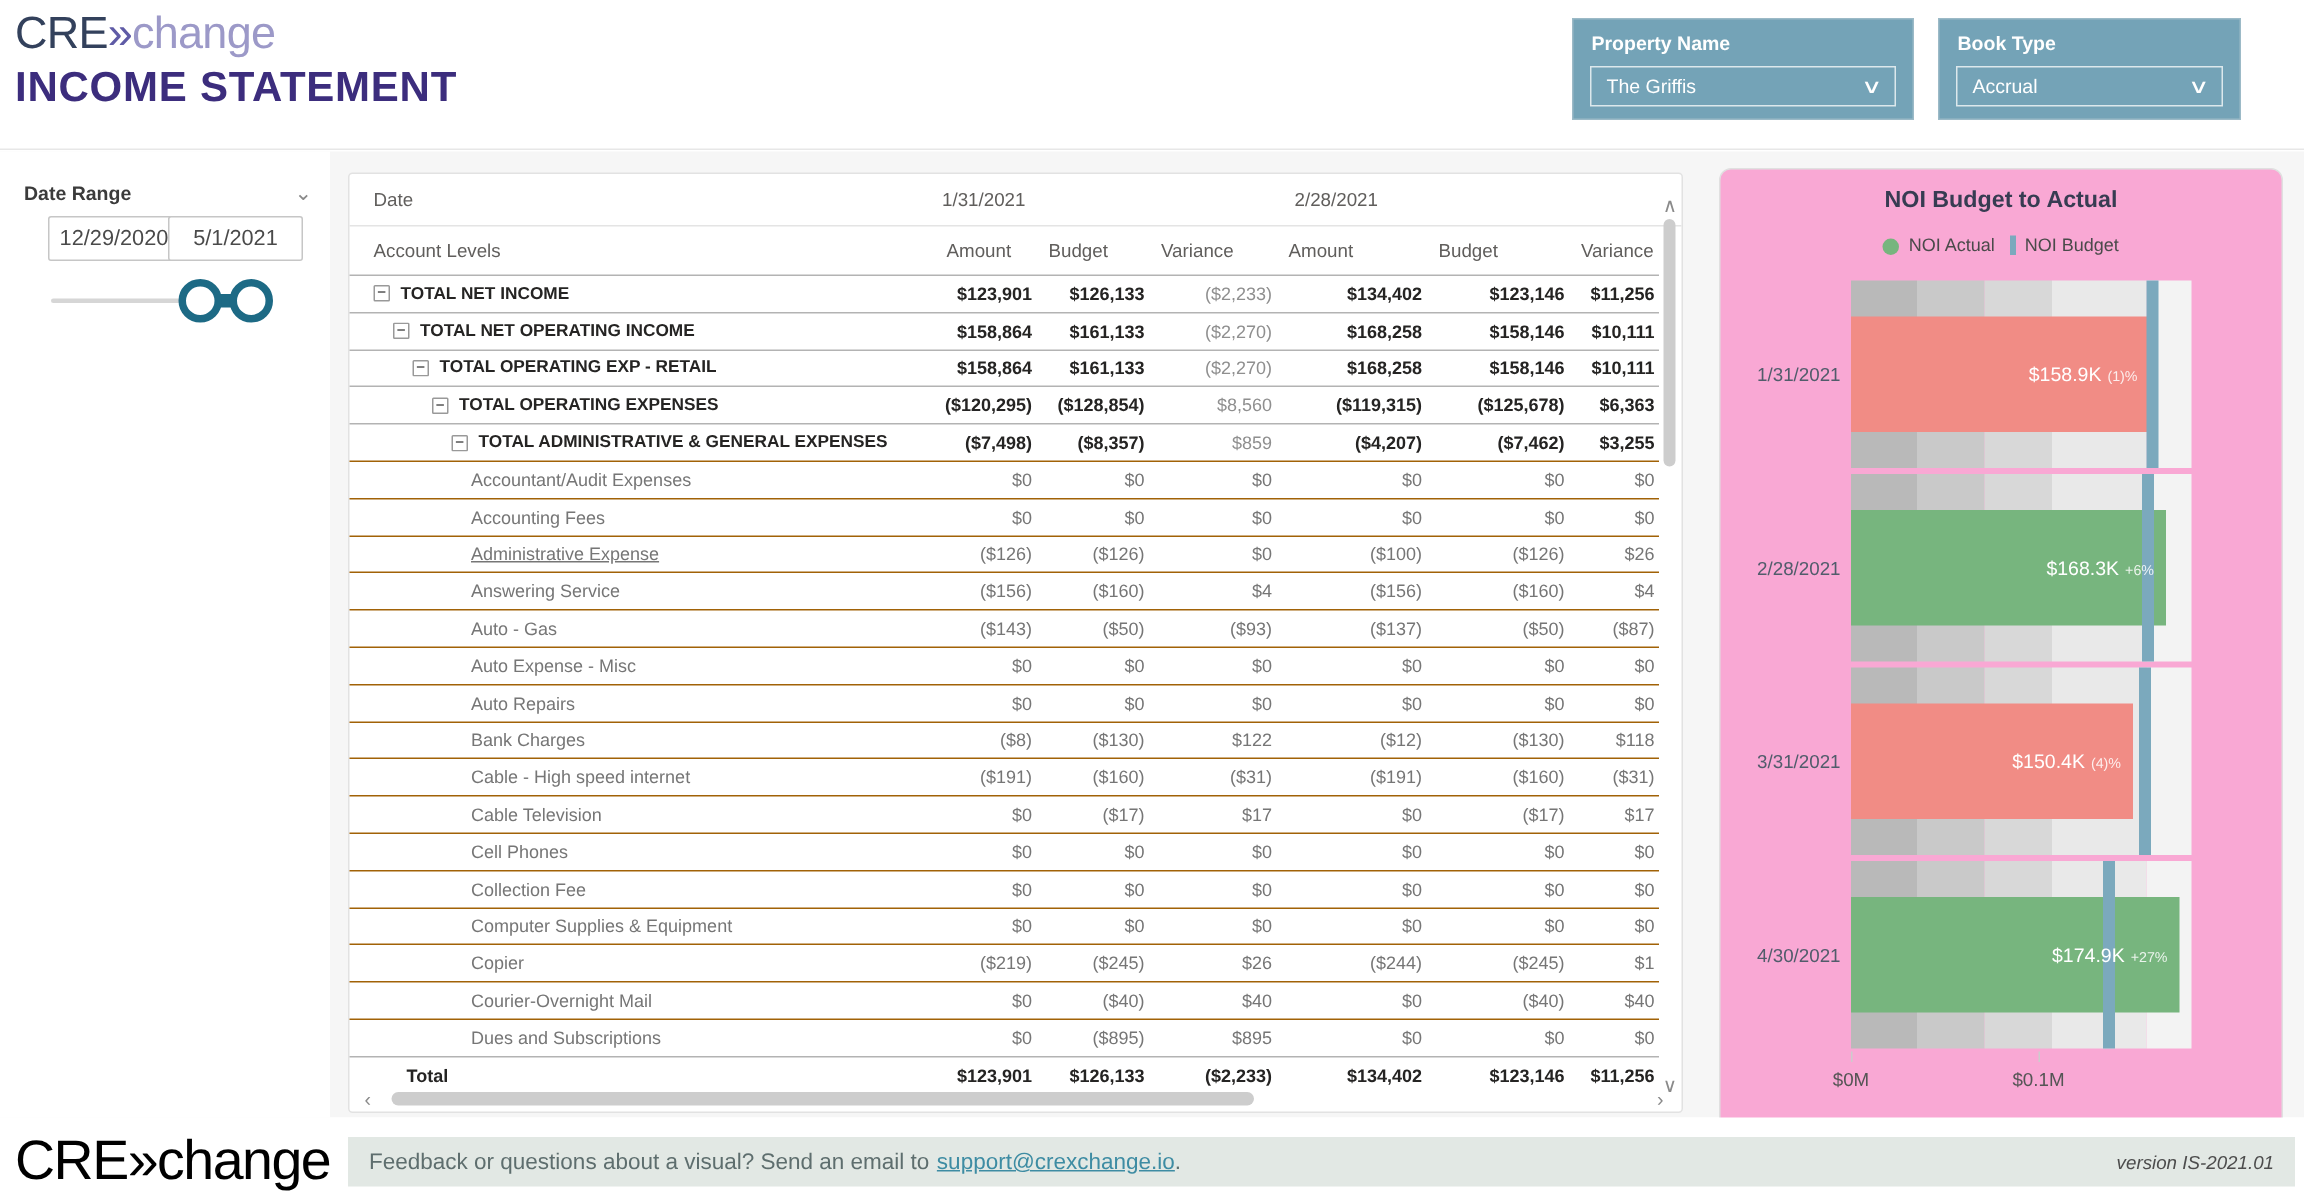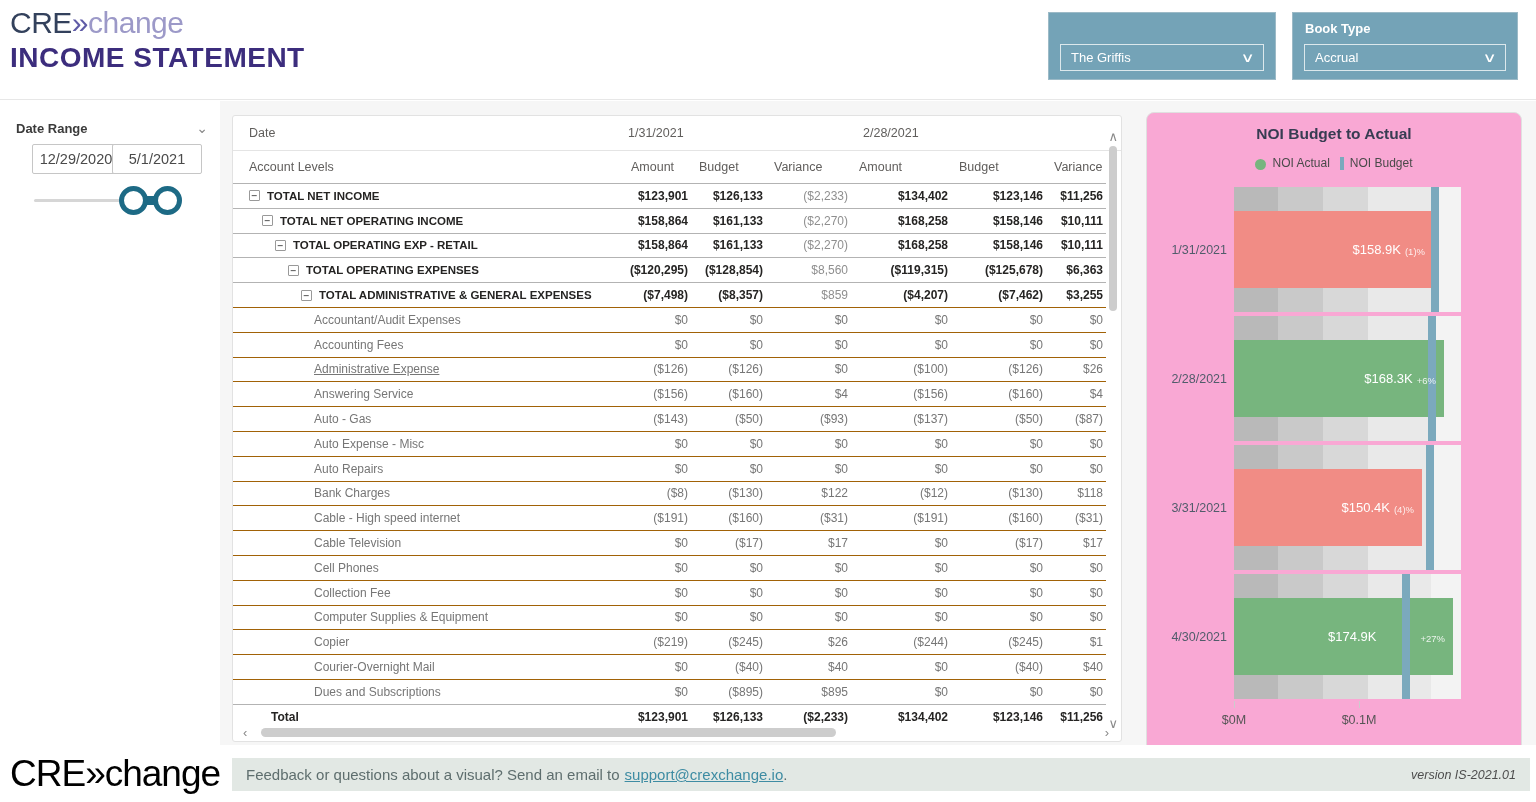--- a/index.html
+++ b/index.html
@@ -12,21 +12,21 @@
     border-bottom:1px solid #e7e7e7; }
   .logo { position:absolute; left:10px; top:6px; font-size:30px; font-weight:300; letter-spacing:-0.5px; }
   .logo .l-cre { color:#33415c; }
   .logo .l-x { color:#5f5ba6; font-weight:400; }
   .logo .l-change { color:#9c99c8; }
   .page-title { position:absolute; left:10px; top:42px; font-size:28px; font-weight:800;
     color:#3c2d7d; letter-spacing:0.5px; }
 
   .slicer { position:absolute; top:12px; height:68px; background:#74a3b7; border:1px solid #9cbac7; }
   .slicer.property { left:1048px; width:228px; }
-  .slicer.book { left:1292px; width:226px; }
+  .slicer.book { left:1292px; width:202px; }
   .slicer-label { color:#fff; font-size:13px; font-weight:700; padding:8px 0 0 12px; }
   .slicer-select { position:absolute; left:11px; right:11px; top:31px; height:27px;
     border:1px solid #dce8ec; color:#fff; font-size:13px; display:flex; align-items:center;
     padding:0 10px; justify-content:space-between; cursor:pointer; }
   .slicer-chev { font-size:13px; color:#fff; transform:scaleX(1.5); }
 
   
   .main-bg { position:absolute; left:0; top:101px; width:1536px; height:644px; background:#f6f6f6; }
 
   
@@ -117,20 +117,21 @@
 
 <div class="canvas">
 
   <header class="top-header">
     <div class="logo">
       <span class="l-cre">CRE</span><span class="l-x">»</span><span class="l-change">change</span>
     </div>
     <div class="page-title">INCOME STATEMENT</div>
 
     <div class="slicer property">
+      <div class="slicer-label">Property Name</div>
       <div class="slicer-select">
         <span>The Griffis</span>
         <span class="slicer-chev">∨</span>
       </div>
     </div>
     <div class="slicer book">
       <div class="slicer-label">Book Type</div>
       <div class="slicer-select">
         <span>Accrual</span>
         <span class="slicer-chev">∨</span>
@@ -491,21 +492,21 @@
           </div>
         </div>
         <div class="b-row">
           <div class="b-label">4/30/2021</div>
           <div class="b-area">
             <div class="band" style="left: 0px; width: 44px; background: rgb(185, 185, 185);"></div>
             <div class="band" style="left: 44px; width: 45px; background: rgb(201, 201, 201);"></div>
             <div class="band" style="left: 89px; width: 45px; background: rgb(216, 216, 216);"></div>
             <div class="band" style="left: 134px; width: 63px; background: rgb(233, 233, 233);"></div>
             <div class="band" style="left: 197px; width: 30px; background: rgb(243, 243, 243);"></div>
-            <div class="actual-bar" style="left: 0px; width: 219px; background: rgb(119, 181, 126); gap: 40px;">
+            <div class="actual-bar" style="left: 0px; width: 219px; background: rgb(119, 181, 126);">
               <span class="b-val">$174.9K</span>
               <span class="b-pct">+27%</span>
             </div>
             <div class="budget-marker" style="left: 168px; background: rgb(123, 169, 189);"></div>
           </div>
         </div>
       </div>
     <div class="axis" id="x-axis">
         <div class="axis-tick" style="left: 0px;"></div>
         <div class="axis-lab" style="left: -25px; width: 50px;">$0M</div>

